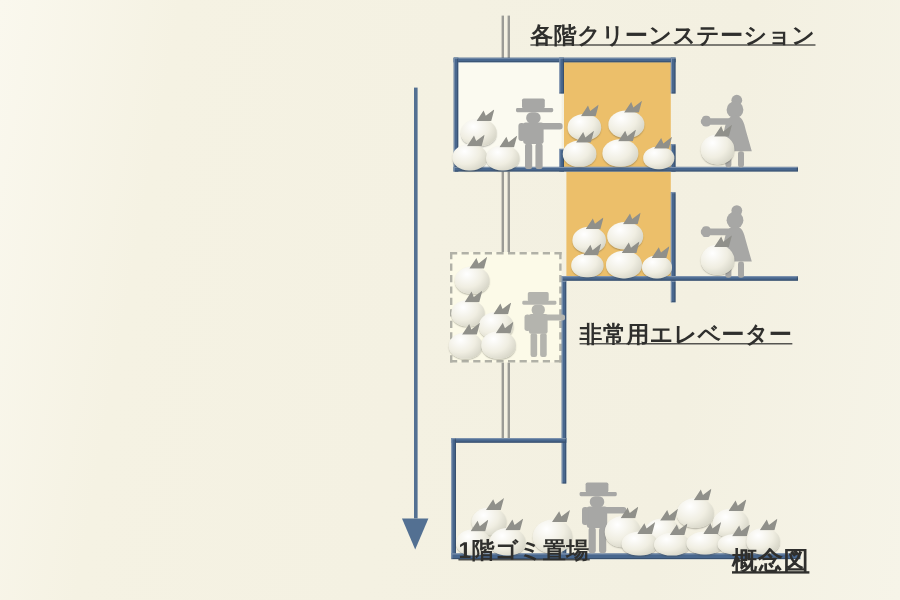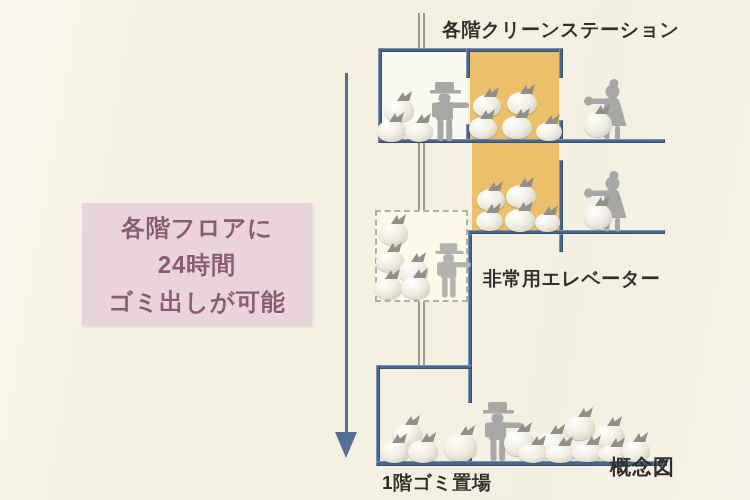--- a/index.html
+++ b/index.html
@@ -14,21 +14,21 @@
   #stage{position:relative;width:750px;height:500px;overflow:hidden;
     background:linear-gradient(100deg,#faf8ee 0%,var(--background) 18%,#f3f0e1 75%,#f6f4e8 100%);}
   
   .callout{position:absolute;left:82px;top:203px;width:230px;height:122px;
     background:var(--callout-pink);display:flex;flex-direction:column;justify-content:center;
     align-items:center;box-shadow:1px 2px 3px rgba(120,100,110,.18);}
   .callout div{color:var(--callout-text);font-size:24px;font-weight:700;line-height:37px;
     letter-spacing:1px;white-space:nowrap;}
   
   .lbl{position:absolute;color:var(--label-text);font-size:19px;font-weight:600;
-    letter-spacing:.5px;white-space:nowrap;}
+    letter-spacing:.5px;white-space:nowrap;text-decoration:underline;}
   
   .wall{position:absolute;background:var(--wall-blue);
     box-shadow:inset 1px 1px 0 rgba(255,255,255,.28), inset -1px -1px 0 rgba(0,0,0,.22);}
   
   .orange{position:absolute;background:var(--station-orange);}
   .roomwhite{position:absolute;background:var(--room-white);}
   .elevbox{position:absolute;left:375px;top:210px;width:93px;height:92px;box-sizing:border-box;
     background:var(--elevator-fill);border:2px dashed #b1b1a7;}
   
   .pole{position:absolute;left:418px;width:7px;box-sizing:border-box;
@@ -67,25 +67,20 @@
     <rect x="1" y="20.5" width="27" height="5.5" rx="2.7"></rect>
     <rect x="2" y="18.5" width="7" height="9" rx="3"></rect>
     <path d="M29.5 18.5 C 23.5 18.5 22 24 20.5 30.5 L 15.5 48 L 43.5 48 L 38.5 30.5 C 37 24 35.5 18.5 29.5 18.5 Z"></path>
     <rect x="21.5" y="48" width="5" height="13.5" rx="2"></rect>
     <rect x="32" y="48" width="5" height="13.5" rx="2"></rect>
   </symbol>
 </svg>
 
 <div id="stage">
 
-  <div class="callout">
-    <div>各階フロアに</div>
-    <div>24時間</div>
-    <div>ゴミ出しが可能</div>
-  </div>
 
   <div class="arrow-line"></div>
   <div class="arrow-head"></div>
 
   <div class="roomwhite" style="left:380px;top:50px;width:88px;height:90px;"></div>
   <div class="orange" style="left:470px;top:50px;width:89px;height:89px;"></div>
   <div class="orange" style="left:472px;top:143px;width:87px;height:87px;"></div>
 
   <div class="pole" style="top:13px;height:36px;"></div>
   <div class="pole" style="top:143px;height:67px;"></div>
@@ -160,16 +155,16 @@
   <div class="bag" style="left:594px;top:424px;width:30px;height:24px;"></div>
   <div class="bag" style="left:537px;top:432px;width:30px;"></div>
   <div class="bag" style="left:518px;top:443px;width:30px;height:20px;"></div>
   <div class="bag" style="left:545px;top:444px;width:30px;height:19px;"></div>
   <div class="bag" style="left:572px;top:443px;width:31px;height:19px;"></div>
   <div class="bag" style="left:598px;top:445px;width:29px;height:17px;"></div>
   <div class="bag" style="left:622px;top:440px;width:28px;height:22px;"></div>
 
   <div class="lbl" style="left:442px;top:17px;">各階クリーンステーション</div>
   <div class="lbl" style="left:483px;top:266px;">非常用エレベーター</div>
-  <div class="lbl" style="left:382px;top:470px;">1階ゴミ置場</div>
+  <div class="lbl" style="left:382px;top:446px;">1階ゴミ置場</div>
   <div class="lbl" style="left:610px;top:453px;font-size:21px;">概念図</div>
 
 </div>
 
 </body></html>

